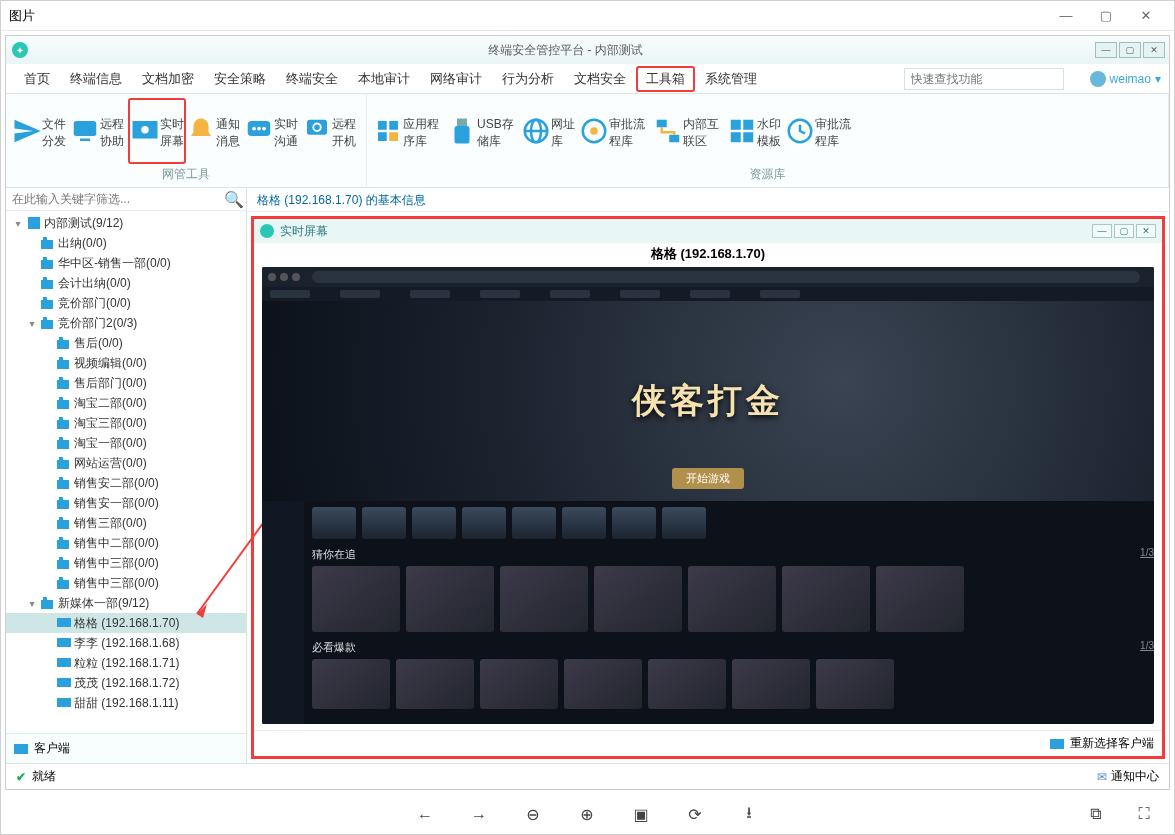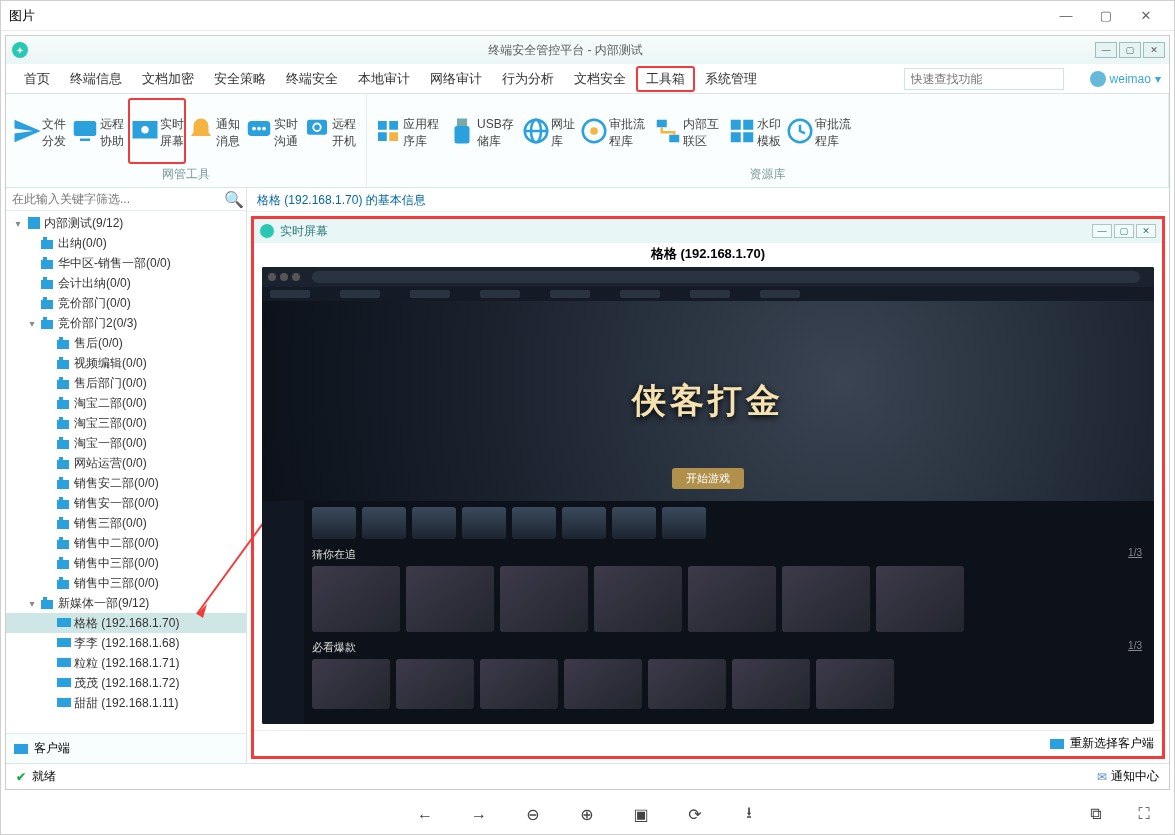--- a/index.html
+++ b/index.html
@@ -62,21 +62,21 @@
 .bm-bookmarks span { height:8px; width:40px; background:#2a3340; margin-top:3px; border-radius:2px;}
 .bm-hero { position: relative; height: 200px; background: radial-gradient(circle at 65% 40%, #3a4452 0%, #1a222e 60%, #0c111a 100%); display: flex; align-items: center; justify-content: center; }
 .bm-hero-title { font-size: 34px; font-weight: bold; color: #f5e2b0; text-shadow: 0 2px 6px #000; letter-spacing: 4px; }
 .bm-hero-btn { position: absolute; bottom: 12px; left: 50%; transform: translateX(-50%); background: #b0904a; color: #fff; font-size: 11px; padding: 3px 14px; border-radius: 3px; }
 .bm-side { position:absolute; left:0; top:34px; bottom:0; width:42px; background:#121823; display:flex; flex-direction:column; gap:12px; padding:10px 0; align-items:center;}
 .bm-side span { width:20px; height:8px; background:#2a3340; border-radius:2px;}
 .bm-side .first{ background:#e55070;}
 .bm-tiny-row { display: flex; gap: 6px; padding: 6px 8px 0 50px; }
 .bm-tiny { width: 44px; height: 32px; background: linear-gradient(#3a4a5c,#1c2430); border-radius: 3px; }
 .bm-section-title { color: #ddd; font-size: 11px; padding: 8px 0 2px 50px; display:flex;}
-.bm-section-title .pg { margin-left:auto; margin-right:12px; color:#888; font-size:10px;text-decoration:underline;}
+.bm-section-title .pg { margin-left:auto; margin-right:0; color:#888; font-size:10px;text-decoration:underline;}
 .bm-cards { display: flex; gap: 6px; padding: 2px 8px 0 50px; }
 .bm-card { width: 88px; height: 66px; background: linear-gradient(140deg,#3d3a4a,#22252e); border-radius: 3px; }
 .bm-cards.sm .bm-card { width: 78px; height: 50px; }
 
 .arrow-svg { position: absolute; pointer-events: none; }
 
 .screen-footer { height: 26px; border-top: 1px solid #eee; display: flex; align-items: center; justify-content: flex-end; padding: 0 8px; font-size: 12px; gap: 6px; }
 .screen-footer .fi { width: 14px; height: 10px; background: #2aa0dd; }
 
 .status-bar { height: 26px; border-top: 1px solid #d8e6e6; display: flex; align-items: center; padding: 0 10px; font-size: 12px; }

